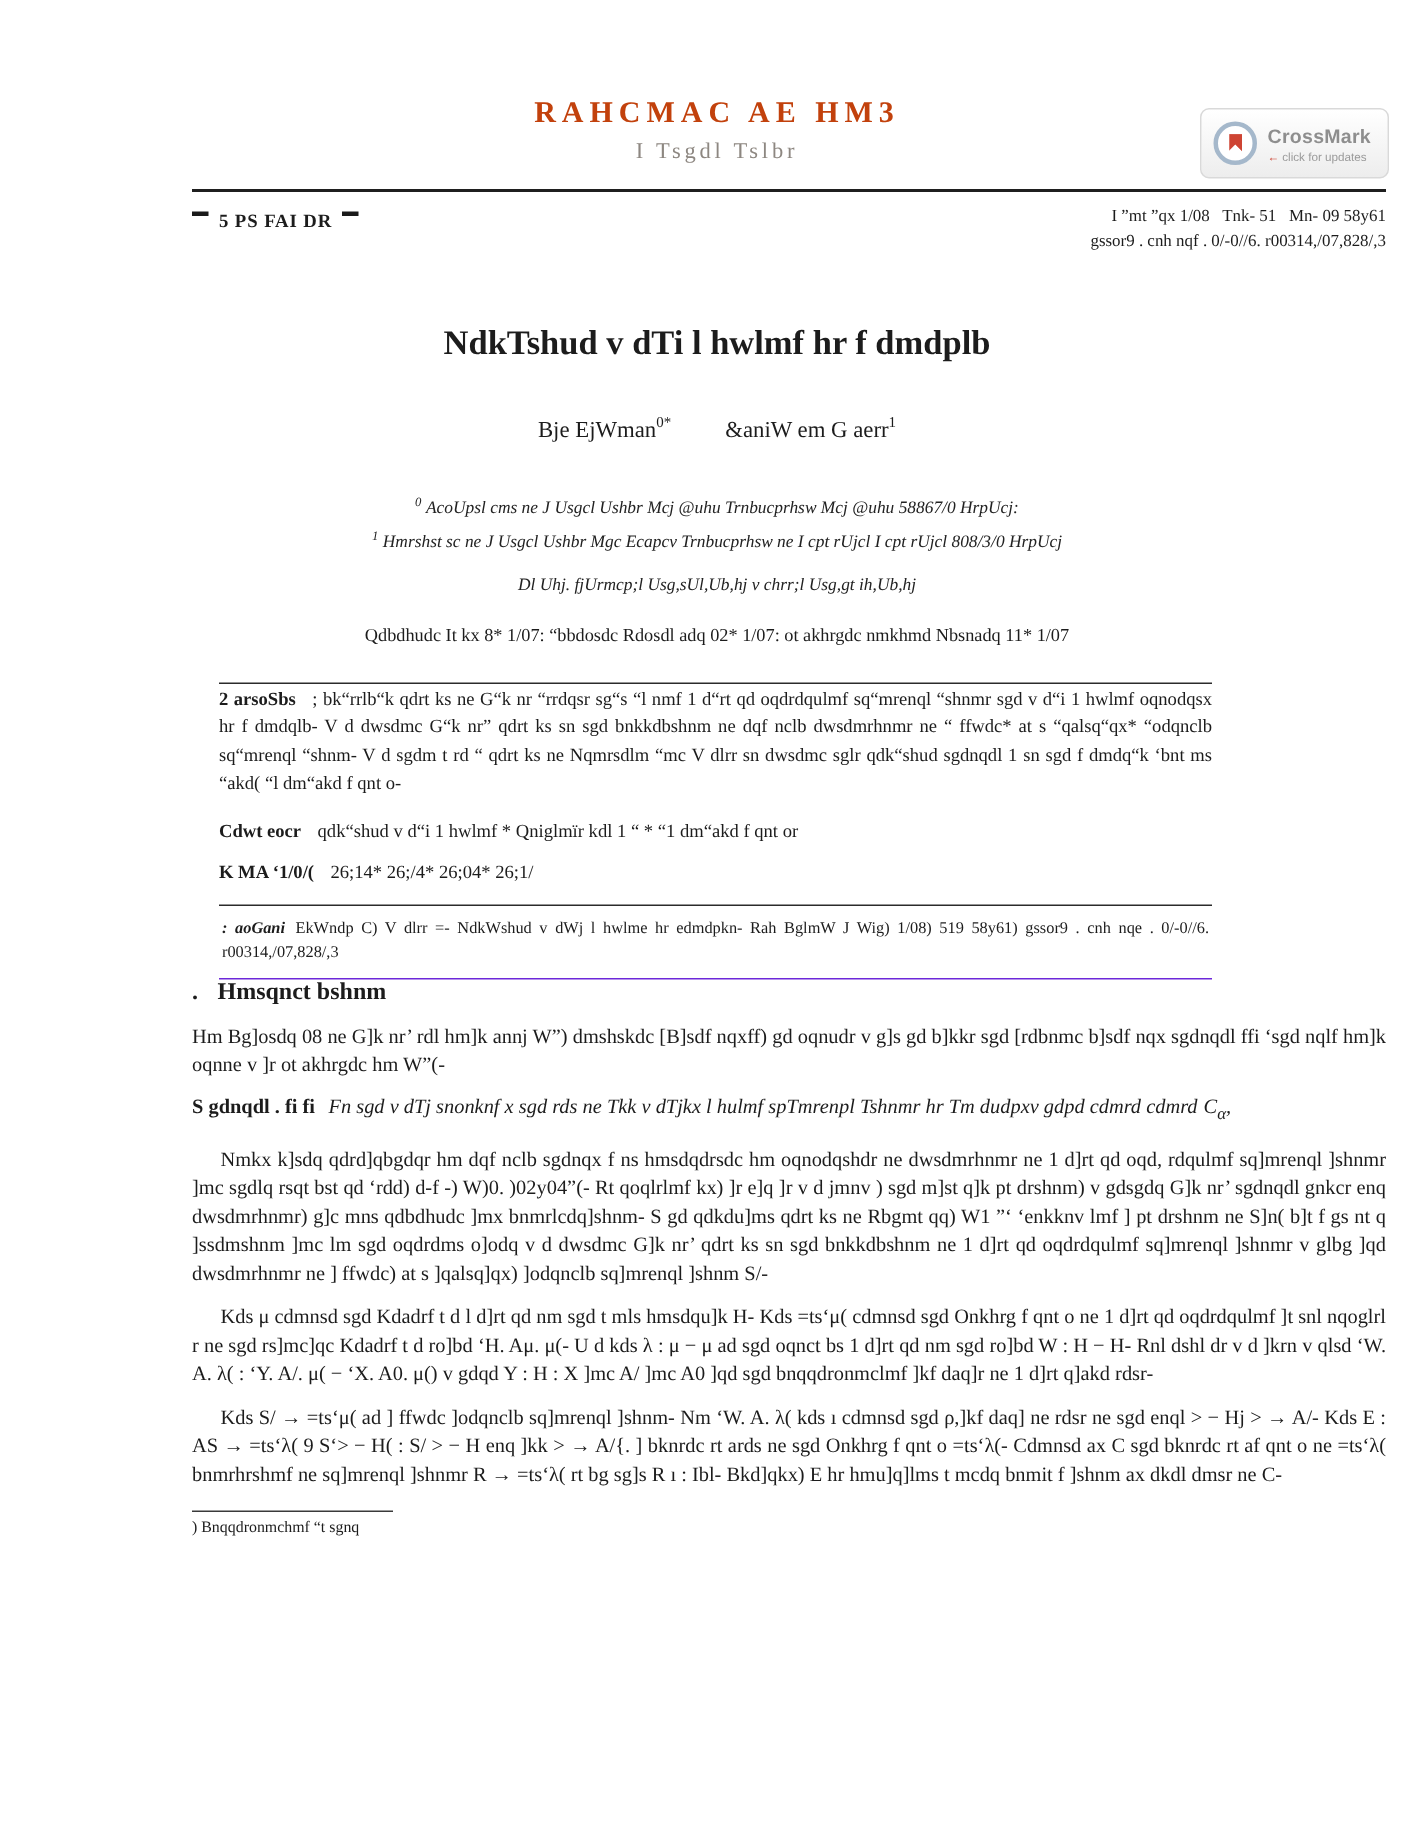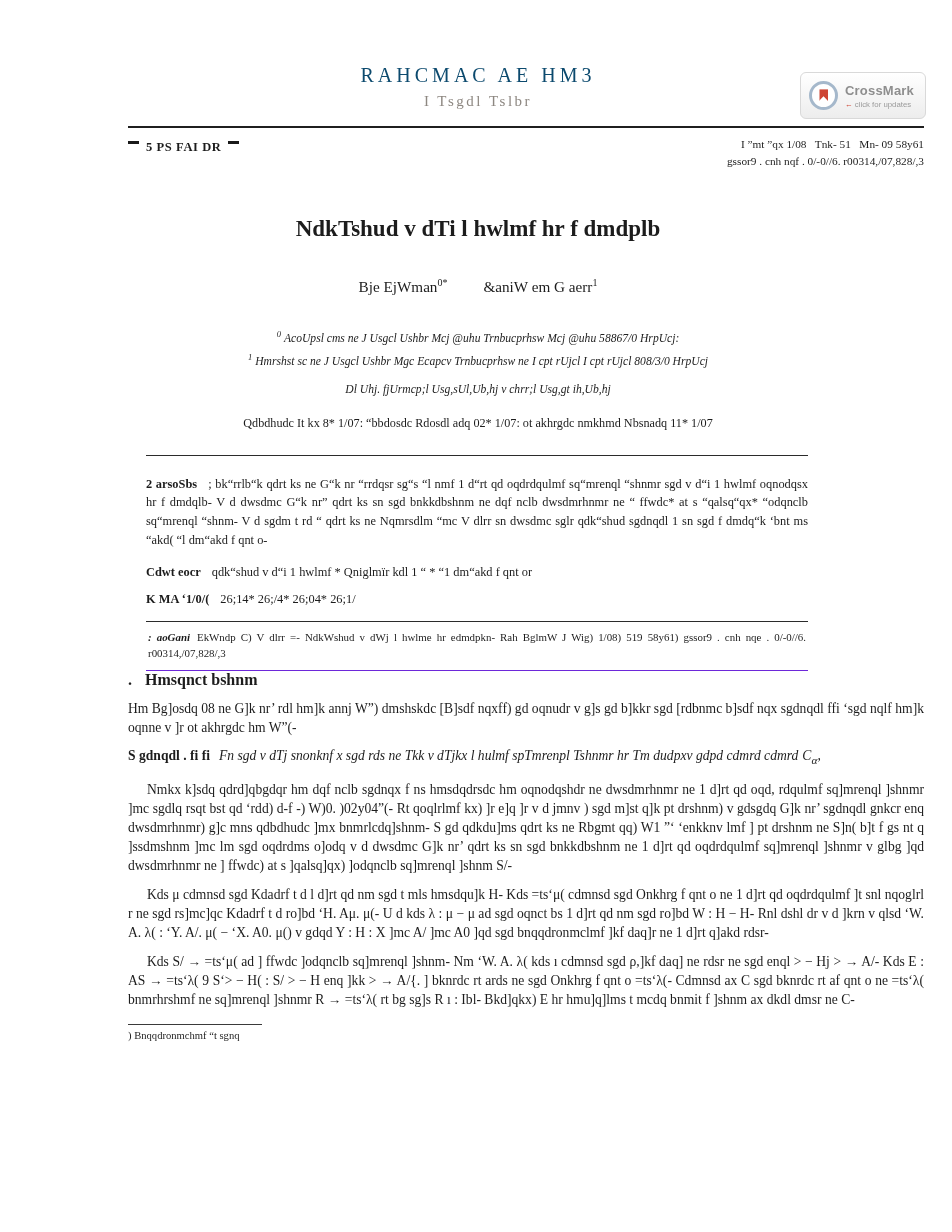--- a/index.html
+++ b/index.html
@@ -1,39 +1,39 @@
 <!DOCTYPE html>
 <html><head>
 <meta charset="utf-8">
 <style>
   *{margin:0;padding:0;box-sizing:border-box;}
   html,body{background:#ffffff;}
   .page{width:952px;height:1232px;background:#ffffff;position:relative;overflow:hidden;
         font-family:"Liberation Serif","DejaVu Serif",serif;color:#1c1c1c;}
   .content{padding:64px 28px 0 128px;}
   .headmatter{width:700px;text-align:center;}
-  .jr1{font-size:20px;letter-spacing:4px;color:#0c4a6e;font-weight:normal;}
+  .jr1{font-size:20px;letter-spacing:4px;color:#c2410c;font-weight:bold;}
   .jr2{font-size:15px;letter-spacing:2.5px;color:#8d8781;margin-top:6px;}
   .headrule{border-bottom:2px solid #1f1f1f;margin-top:16px;}
   .metarow{display:flex;justify-content:space-between;margin-top:8px;}
   .badge{font-weight:bold;font-size:12.5px;padding-top:4px;letter-spacing:0.6px;}
   .badge::before,.badge::after{content:"";display:inline-block;width:11px;height:7px;border-top:3px solid #1a1a1a;}
   .badge::before{margin-right:7px;}
   .badge::after{margin-left:7px;}
   .meta{text-align:right;font-size:11.3px;line-height:16.5px;}
   .meta div{white-space:pre;}
   .title{font-size:23px;font-weight:bold;margin-top:47px;}
   .authors{margin-top:35px;font-size:15.2px;}
   .authors sup{font-size:10px;}
   .authgap{display:inline-block;width:36px;}
   .affs{margin-top:29px;font-style:italic;font-size:11.6px;line-height:19px;color:#222;}
   .affs sup{font-size:8.5px;margin-right:3px;}
   .email{margin-top:9px;}
   .history{margin-top:17px;font-size:12.2px;}
-  .absbox{margin-top:24px;margin-left:18px;width:662px;border-top:1px solid #2b2b2b;padding-top:19px;
+  .absbox{margin-top:24px;margin-left:18px;width:662px;border-top:1px solid #2b2b2b;padding-top:1px;
           font-size:12.4px;line-height:18.6px;}
   .abspara{text-align:justify;}
   .blabel{font-weight:bold;margin-right:11px;}
   .kw{margin-top:14px;}
   .msc{margin-top:8px;}
   .citebox{margin-top:13px;border-top:1px solid #2b2b2b;border-bottom:1px solid #6d28d9;
            padding:8px 2px 9px;font-size:10.9px;line-height:15.5px;text-align:justify;}
   .citelabel{font-weight:bold;font-style:italic;margin-right:7px;}
   .sect{font-size:16px;font-weight:bold;}
   .sectnum{margin-right:13px;}

